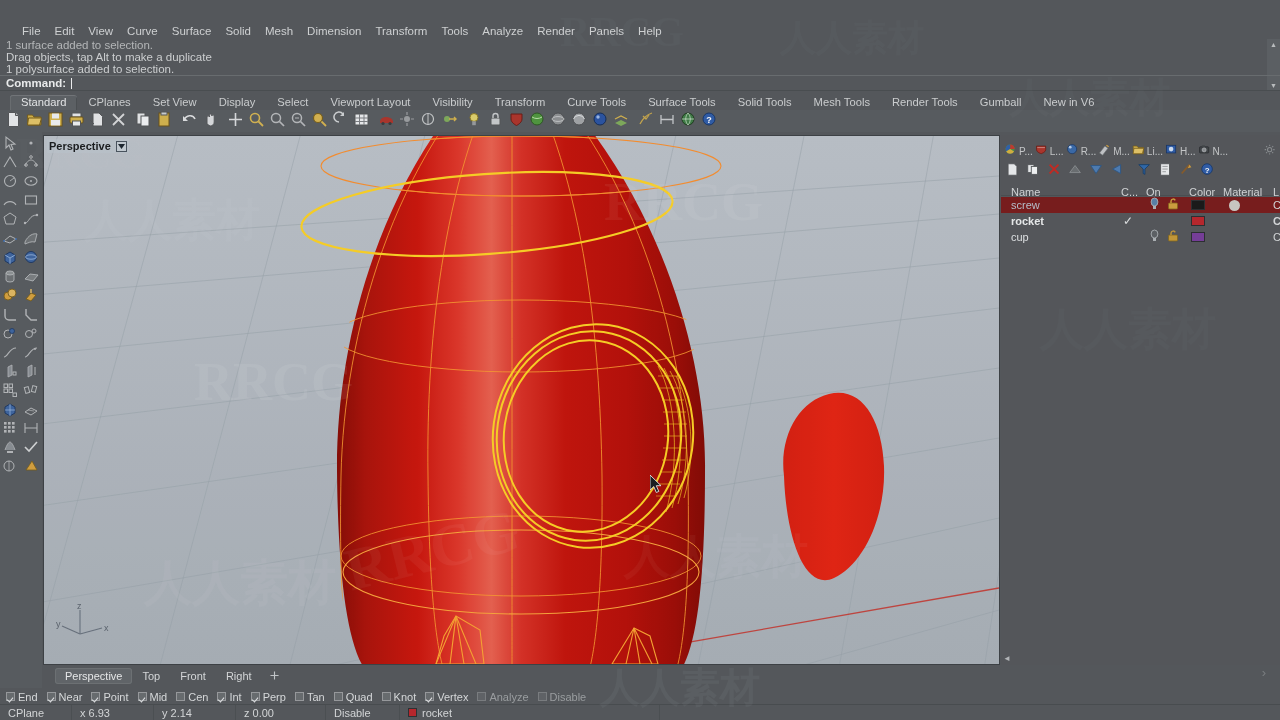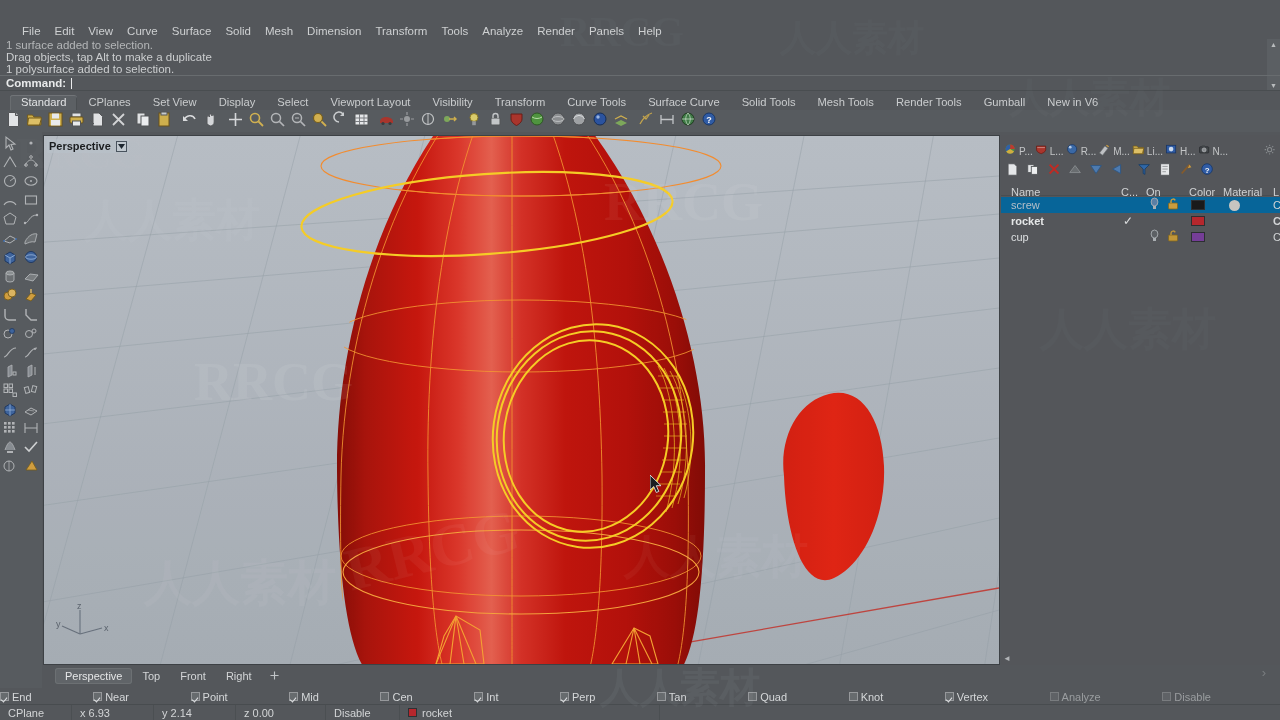--- a/index.html
+++ b/index.html
@@ -168,34 +168,34 @@
   }
   .pticon { width:19px; height:18px; margin-right:2px; flex:none;}
   .layer-head {
     position:absolute; left:0; top:46px; width:279px; height:15px;
     border-bottom:1px solid #4c5054; display:flex; align-items:center;
   }
   .layer-head .col { font-size:11px; color:#d6d8da; white-space:nowrap;margin-top:8px; }
   .layer-row {
     position:absolute; left:0; width:279px; height:16px; display:flex; align-items:center;
   }
-  .layer-row.selected { background:#0369a1; }
+  .layer-row.selected { background:#7f1d1d; }
   .lr-name { position:absolute; left:10px; font-size:11px; color:#e2e4e6; white-space:nowrap;}
   .lr-name.bold { font-weight:bold; color:#eceeef; }
   .lr-name.dim { color:#b9c4cf; }
   .swatch { position:absolute; width:14px; height:10px; border:1px solid #2d3134; }
   .matdot { position:absolute; width:11px; height:11px; border-radius:50%; background:#cdcbc6; }
   .lr-check { position:absolute; color:#e0e2e4; font-size:12px; }
   .lr-ltext { position:absolute; font-size:11px; color:#d9dbdd; }
   .panel-scroll-left { position:absolute; left:2px; bottom:2px; color:#b7babd; font-size:8px;}
 
   
   .osnapbar {
     position:absolute; left:0; top:689px; width:1220px; height:15px;
-    display:flex; align-items:center; justify-content:space-between;
+    display:flex; align-items:center; padding-left:6px;
   }
   .osnap-item { display:flex; align-items:center; margin-right:9px; flex:none;}
   .osnap-box {
     width:9px; height:9px; border:1px solid #9a9da0; background:#6a6e72;
     margin-right:3px; position:relative; flex:none;
   }
   .osnap-box.on:after {
     content:""; position:absolute; left:1px; top:3px; width:3px; height:5px;
     border-right:1.6px solid #e6e8ea; border-bottom:1.6px solid #e6e8ea;
     transform:rotate(40deg);
@@ -278,21 +278,21 @@
   <div class="tabbar" id="tabbar">
       <div class="tab active">Standard</div>
       <div class="tab">CPlanes</div>
       <div class="tab">Set View</div>
       <div class="tab">Display</div>
       <div class="tab">Select</div>
       <div class="tab">Viewport Layout</div>
       <div class="tab">Visibility</div>
       <div class="tab">Transform</div>
       <div class="tab">Curve Tools</div>
-      <div class="tab">Surface Curve</div>
+      <div class="tab">Surface Tools</div>
       <div class="tab">Solid Tools</div>
       <div class="tab">Mesh Tools</div>
       <div class="tab">Render Tools</div>
       <div class="tab">Gumball</div>
       <div class="tab">New in V6</div>
     </div>
 
   <div class="maintools" id="maintools">
       <div class="ticon">
         <svg width="17" height="17" viewBox="0 0 17 17">

